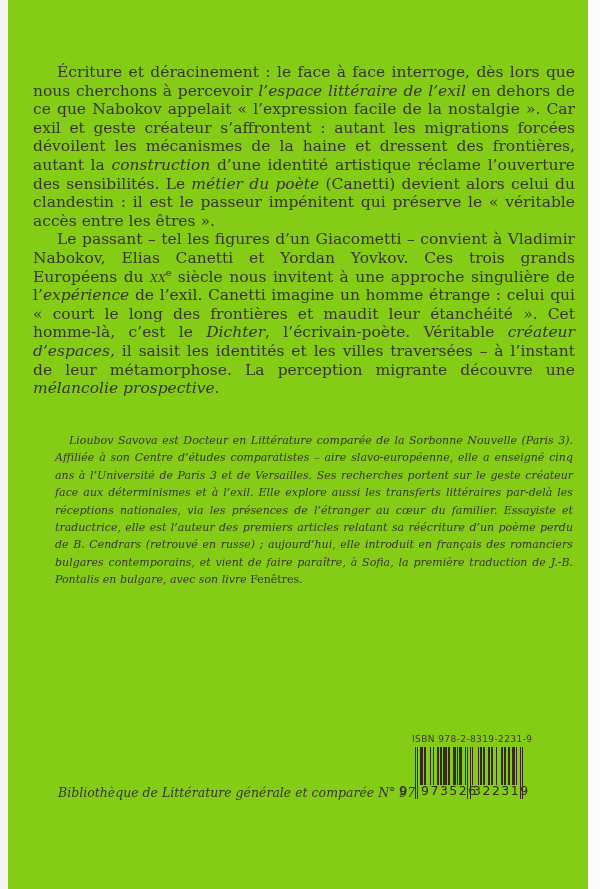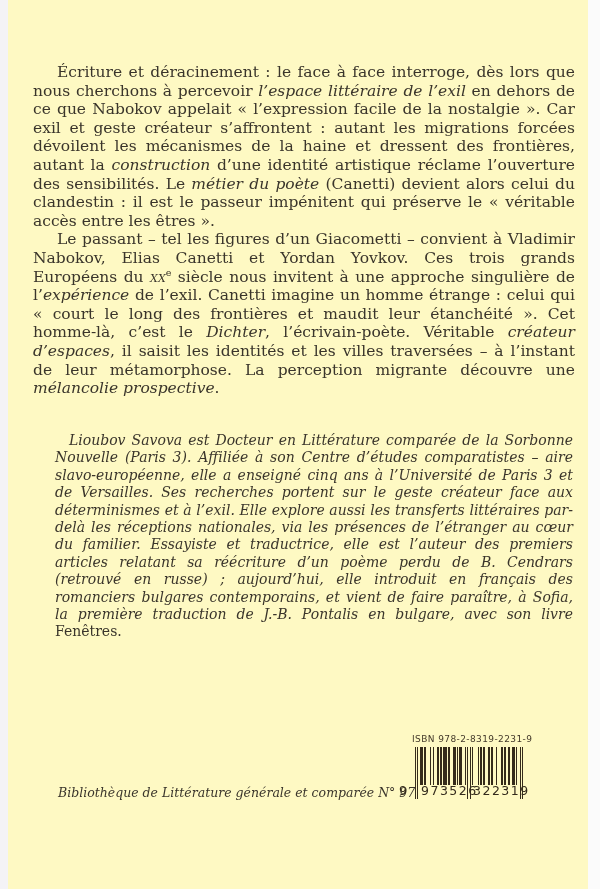--- a/index.html
+++ b/index.html
@@ -8,37 +8,37 @@
     position:relative;
     background:#ffffff;
     overflow:hidden;
     font-family:"DejaVu Serif",serif;
   }
   .edge{position:absolute;top:0;height:889px;background:#f7f6f8;}
   .edge.left{left:0;width:8px;background:#f4f3f6;}
   .edge.right{right:0;width:12px;background:#fbfbfb;}
   .page{
     position:absolute;left:8px;top:0;width:580px;height:889px;
-    background:#fef9c3;
+    background:#84cc16;
   }
   .blurb{
     position:absolute;left:25px;top:63px;width:542px;
     font-size:15.5px;line-height:18.6px;
     color:#3a352b;
     text-align:justify;
   }
   .blurb p{margin:0;text-indent:24px;}
   .it{font-style:italic;}
   .rom{font-style:normal;}
   .sc{font-variant:small-caps;font-style:italic;}
   .sup{vertical-align:super;font-size:0.62em;line-height:0;}
   .bio{
     position:absolute;left:47px;top:432px;width:518px;
     font-style:italic;
-    font-size:14px;line-height:17.4px;
+    font-size:11px;line-height:17.4px;
     color:#3a352b;
     text-align:justify;
     text-indent:14px;
   }
   .collection{
     position:absolute;left:50px;top:785px;
     font-style:italic;
     font-size:12.5px;line-height:15px;
     color:#3a352b;
     white-space:nowrap;

